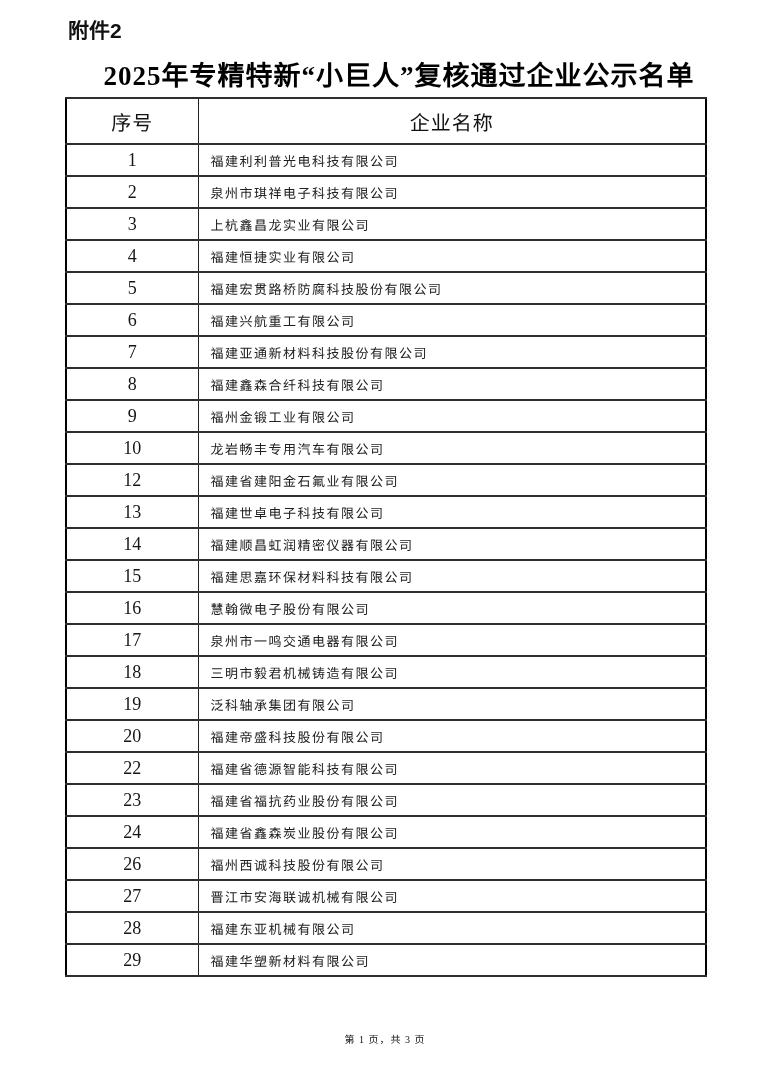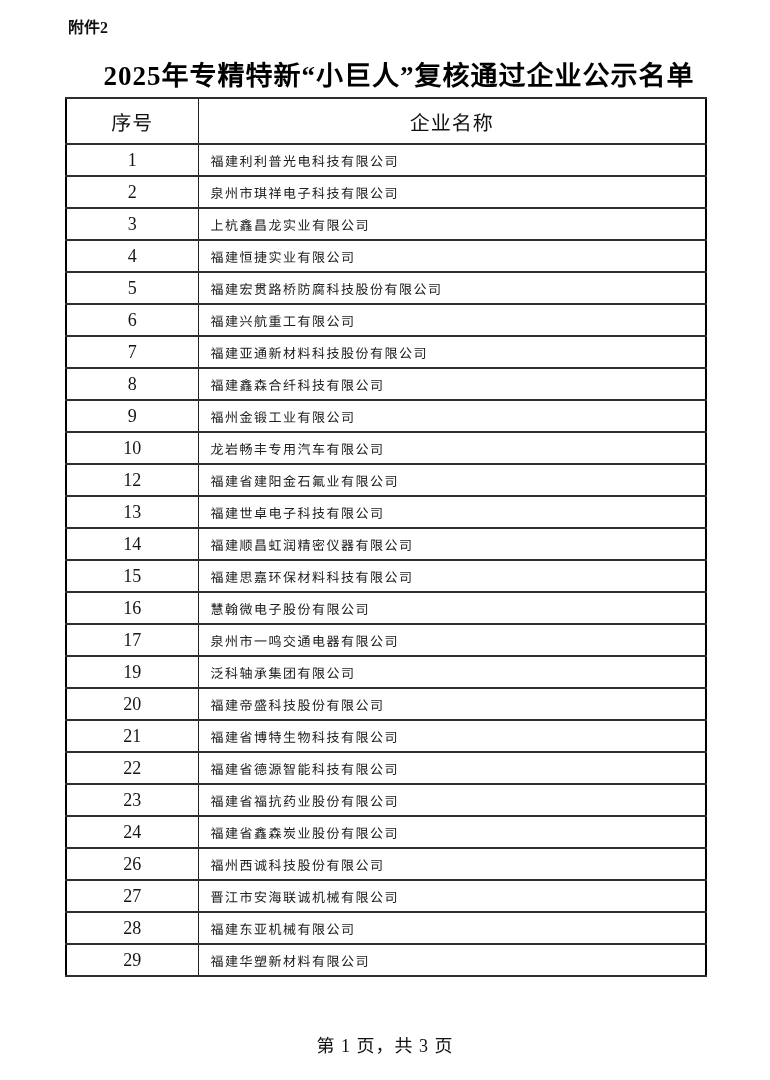--- a/index.html
+++ b/index.html
@@ -13,23 +13,23 @@
     height: 1080px;
     background: #ffffff;
     font-family: "Liberation Serif", "DejaVu Serif", serif;
     color: #1a1a1a;
     overflow: hidden;
   }
   .attachment {
     position: absolute;
     left: 68px;
     top: 14px;
-    font-size: 16px;
+    font-size: 21px;
     font-weight: bold;
-    font-family: Liberation Serif, serif;
+    font-family: Liberation Sans, sans-serif;
     color: #111;
   }
   .title {
     position: absolute;
     top: 46px;
     left: 0;
     width: 100%;
     margin: 8px;
     text-align: center;
     font-size: 27px;
@@ -82,21 +82,21 @@
     padding-left: 12px;
     letter-spacing: 1.5px;
     color: #202020;
   }
   .footer {
     position: absolute;
     top: 1031px;
     left: 0;
     width: 100%;
     text-align: center;
-    font-size: 18px;
+    font-size: 10px;
     letter-spacing: 1px;
     color: #111;
   }
 </style>
 </head>
 <body>
 
 <div class="page">
 
   <div class="attachment">附件2</div>
@@ -173,32 +173,32 @@
         </tr>
         <tr>
           <td class="col-no">16</td>
           <td class="col-name">慧翰微电子股份有限公司</td>
         </tr>
         <tr>
           <td class="col-no">17</td>
           <td class="col-name">泉州市一鸣交通电器有限公司</td>
         </tr>
         <tr>
+          <td class="col-no">18</td>
+          <td class="col-name">三明市毅君机械铸造有限公司</td>
+        </tr>
+        <tr>
           <td class="col-no">19</td>
           <td class="col-name">泛科轴承集团有限公司</td>
         </tr>
         <tr>
           <td class="col-no">20</td>
           <td class="col-name">福建帝盛科技股份有限公司</td>
         </tr>
         <tr>
-          <td class="col-no">21</td>
-          <td class="col-name">福建省博特生物科技有限公司</td>
-        </tr>
-        <tr>
           <td class="col-no">22</td>
           <td class="col-name">福建省德源智能科技有限公司</td>
         </tr>
         <tr>
           <td class="col-no">23</td>
           <td class="col-name">福建省福抗药业股份有限公司</td>
         </tr>
         <tr>
           <td class="col-no">24</td>
           <td class="col-name">福建省鑫森炭业股份有限公司</td>

